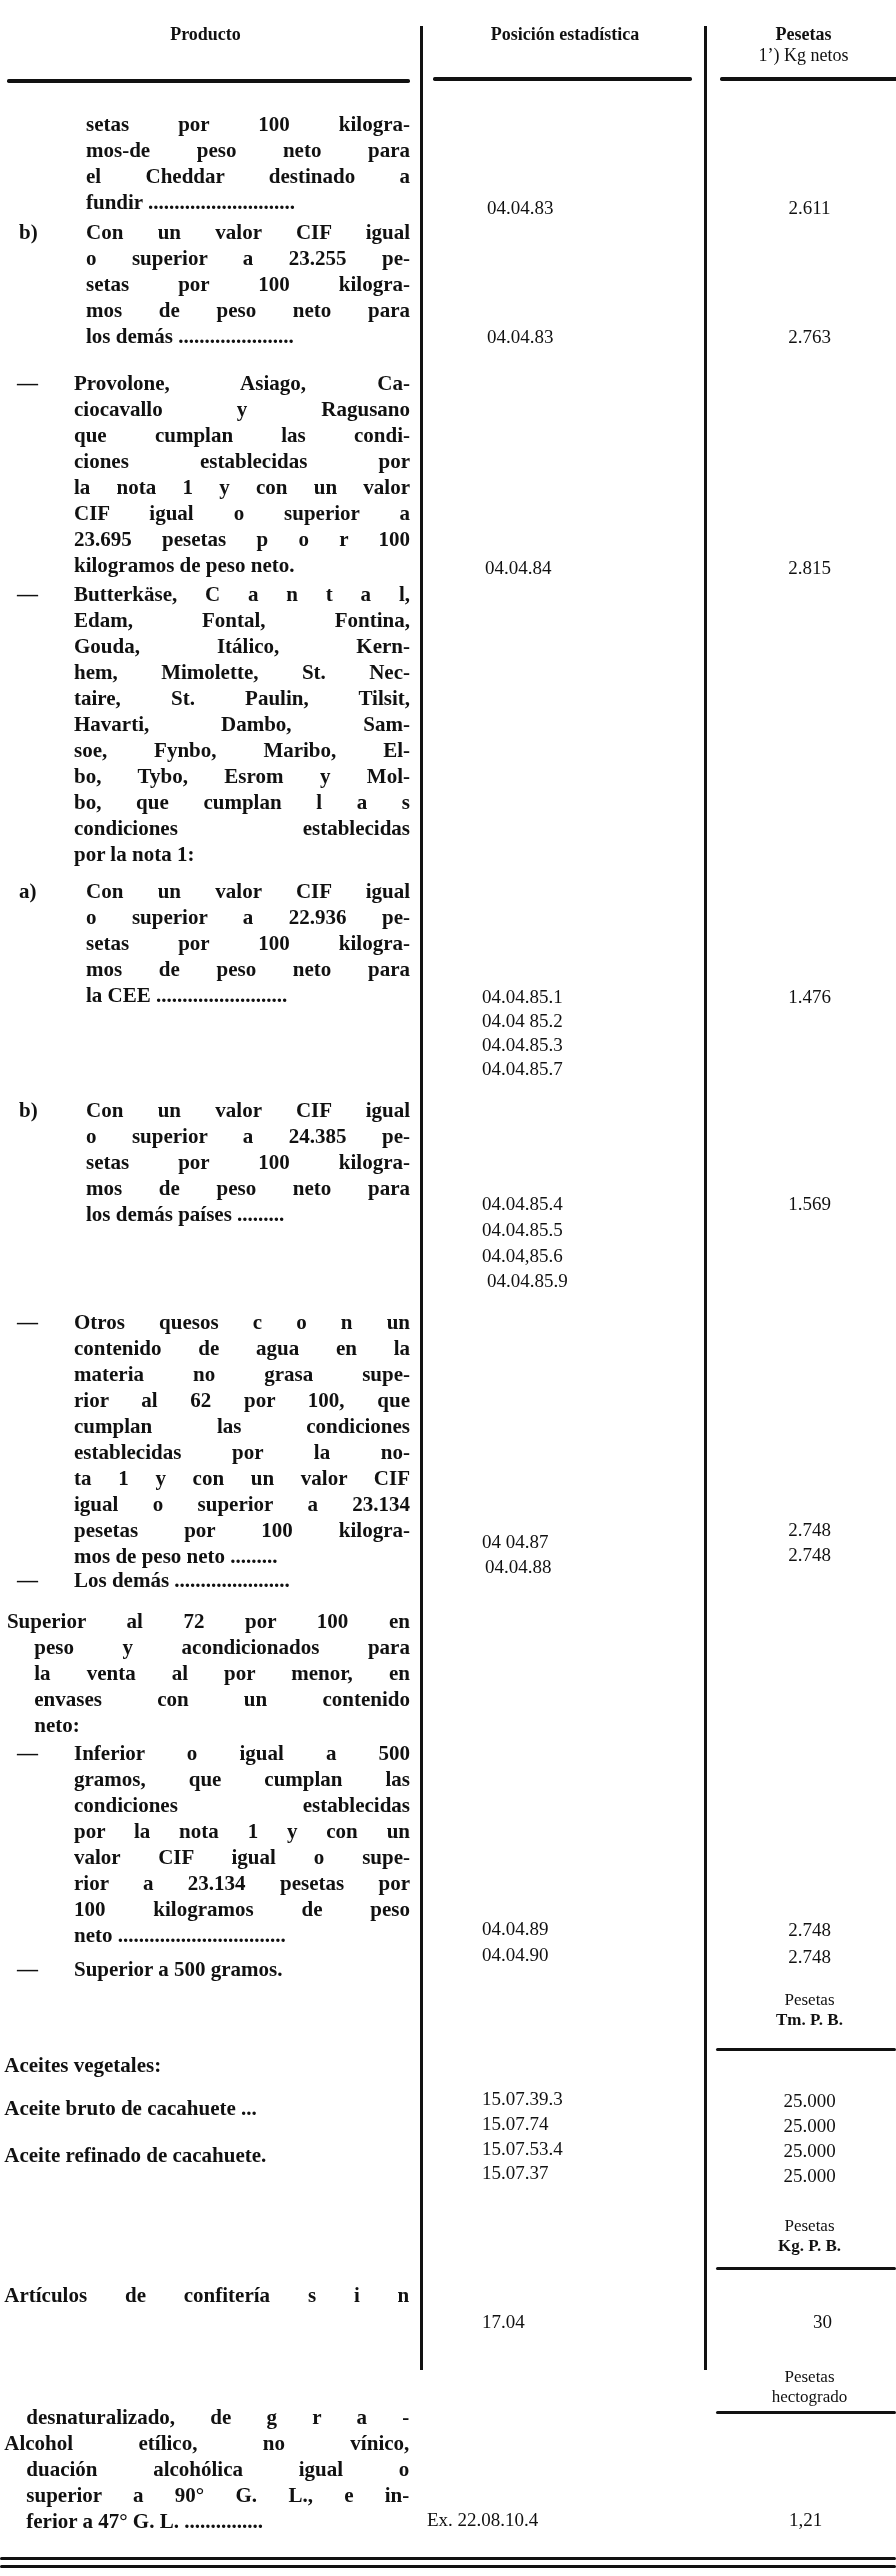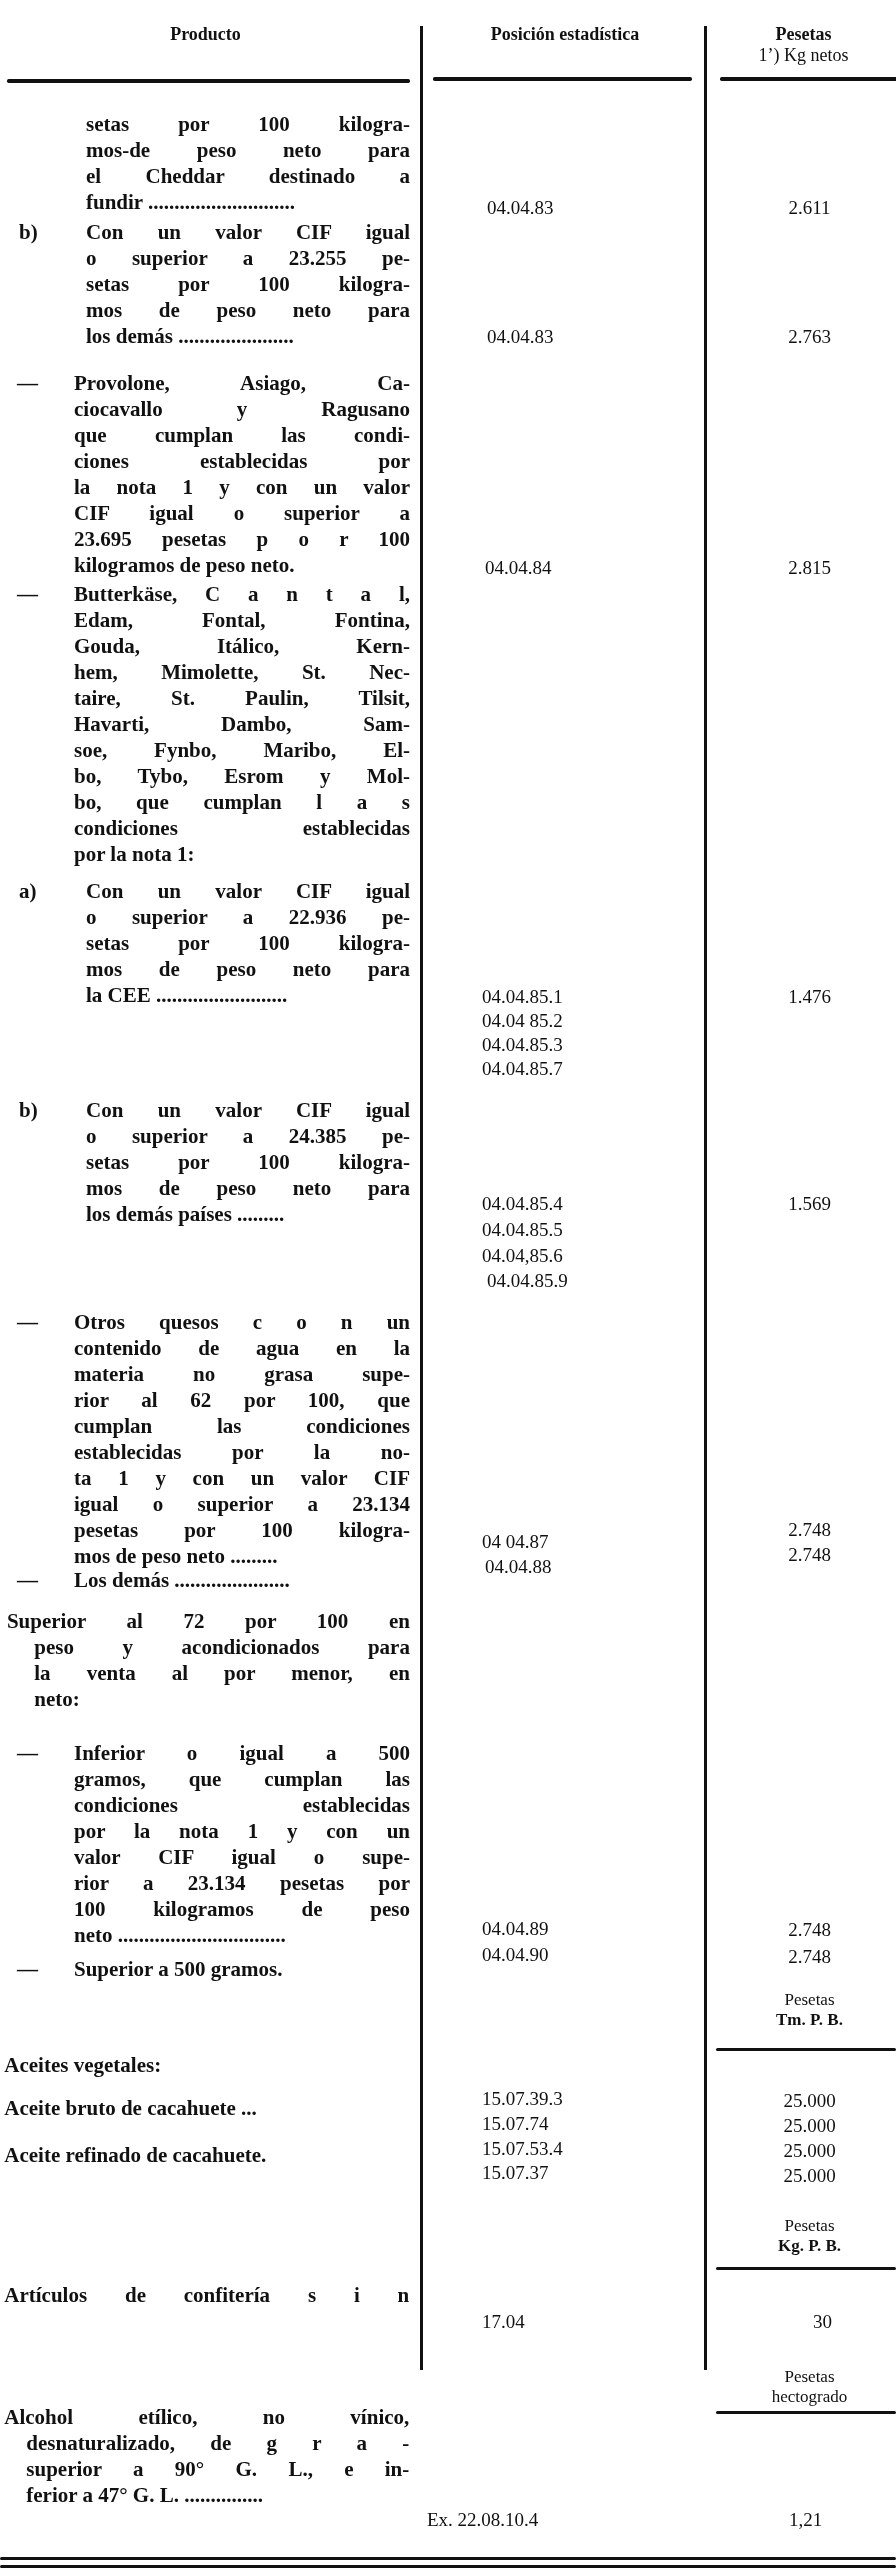--- a/index.html
+++ b/index.html
@@ -138,20 +138,21 @@
 <div class="ptext" style="left:74px; width:336px; top:1567px;">
   <span class="line last">Los demás ......................</span>
 </div>
 <div class="pos" style="left:485px; top:1554px;">04.04.88</div>
 <div class="val" style="top:1542px;">2.748</div>
 
 <div class="ptext" style="left:6.9px; width:403px; top:1608px; text-indent:0;">
   <span class="line">Superior al 72 por 100 en</span>
   <span class="line" style="margin-left:27.4px;">peso y acondicionados para</span>
   <span class="line" style="margin-left:27.4px;">la venta al por menor, en</span>
+  <span class="line" style="margin-left:27.4px;">envases con un contenido</span>
   <span class="line last" style="margin-left:27.4px;">neto:</span>
 </div>
 
 <div class="marker" style="left:17px; top:1740px;">—</div>
 <div class="ptext" style="left:74px; width:336px; top:1740px;">
   <span class="line">Inferior o igual a 500</span>
   <span class="line">gramos, que cumplan las</span>
   <span class="line">condiciones establecidas</span>
   <span class="line">por la nota 1 y con un</span>
   <span class="line">valor CIF igual o supe-</span>
@@ -199,22 +200,23 @@
 <div class="pos" style="top:2309px;">17.04</div>
 <div class="val" style="top:2309px; left:737px;">30</div>
 
 <div class="subhdr" style="top:2367px;">
   <span style="display:block">Pesetas</span>
   <span style="display:block">hectogrado</span>
 </div>
 <div class="hline" style="left:716px; width:180px; top:2411px; height:3.4px;"></div>
 
 <div class="ptext" style="left:4.3px; width:405px; top:2404px;">
+  <span class="line" style="margin-left:22px;">desnaturalizado, de g r a -</span>
   <span class="line">Alcohol etílico, no vínico,</span>
-  <span class="line" style="margin-left:22px;">desnaturalizado, de g r a -</span>
+  <span class="line" style="margin-left:22px;">duación alcohólica igual o</span>
   <span class="line" style="margin-left:22px;">superior a 90° G. L., e in-</span>
   <span class="line last" style="margin-left:22px;">ferior a 47° G. L. ...............</span>
 </div>
 <div class="pos" style="left:427px; top:2507px;">Ex. 22.08.10.4</div>
 <div class="val" style="top:2507px; left:720px;">1,21</div>
 
 <div class="hline" style="left:0; width:896px; top:2557px; height:3.4px;"></div>
 <div class="hline" style="left:0; width:896px; top:2565px; height:2.6px;"></div>
 
 

